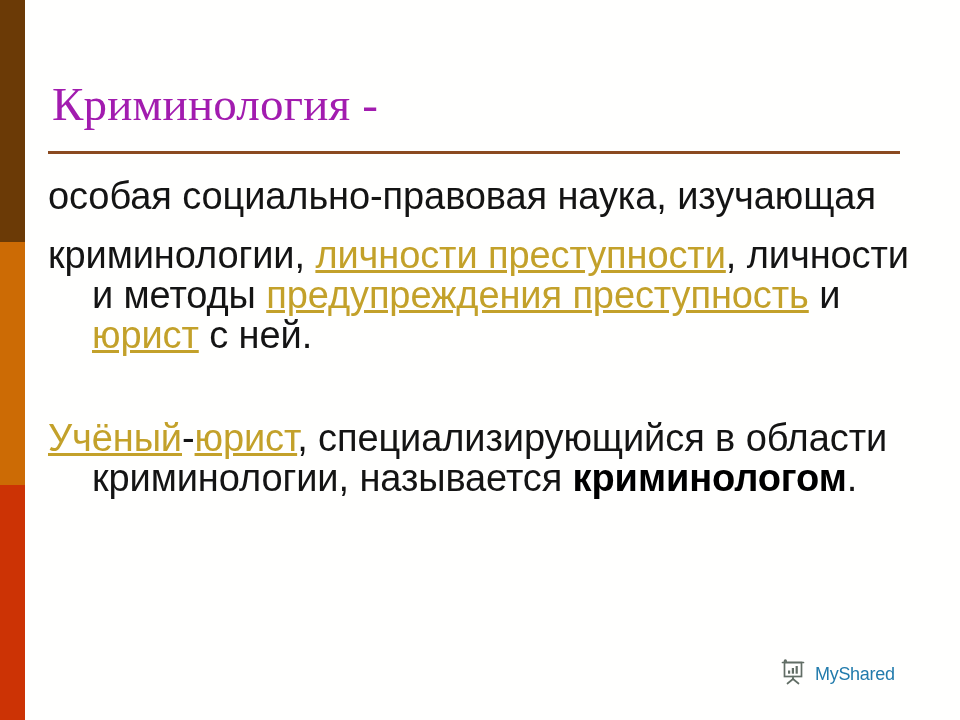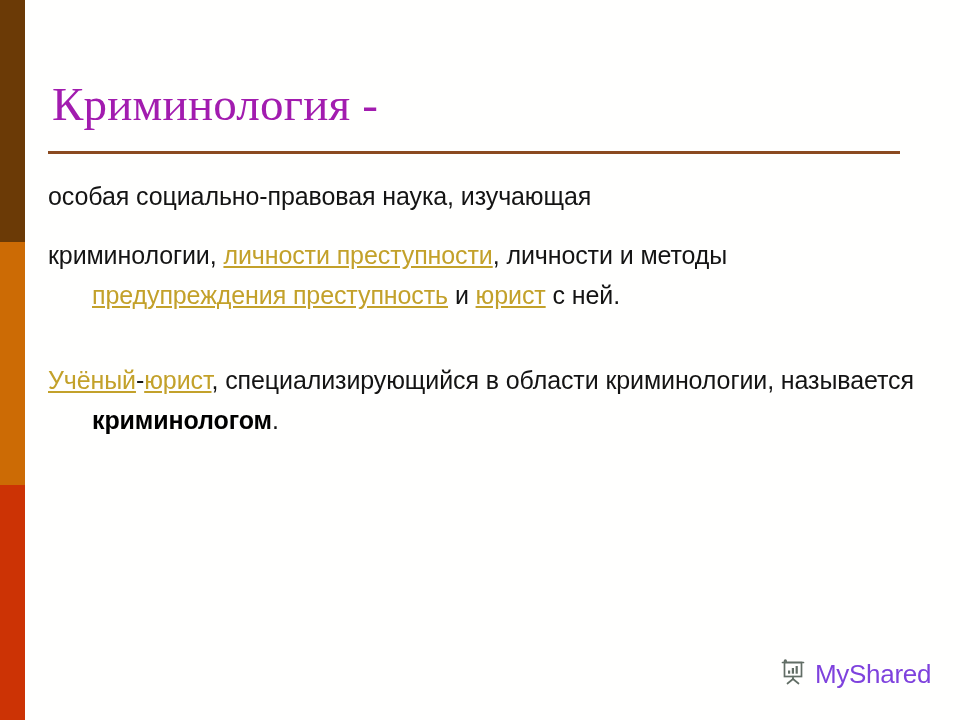--- a/index.html
+++ b/index.html
@@ -62,56 +62,56 @@
 
   
   #body-content {
     position: absolute;
     left: 48px;
     top: 176px;
     width: 878px;
   }
 
   .para {
-    font-size: 25px;
+    font-size: 38px;
     line-height: 40px;
     color: #141414;
     text-indent: 0;
     padding-left: 44px;
     margin: 0 0 0 0;
     letter-spacing: -0.1px;
   }
   .para > .first-line-pull {
     margin-left: -44px;
   }
 
   .p1 { margin-bottom: 19px; }
   .p2 { margin-bottom: 0; }
-  .p3 { margin-top: 45px; }
+  .p3 { margin-top: 63px; }
 
   .lnk {
     color: #C3A12A;
     text-decoration: underline;
     text-underline-offset: 2px;
   }
   .bold { font-weight: bold; color: #000; }
 
   
   #watermark {
     position: absolute;
     left: 778px;
     top: 657px;
     display: flex;
     align-items: center;
     gap: 7px;
     opacity: 0.88;
   }
   #watermark-text {
-    font-size: 26px;
-    color: #6d28d9;
+    font-size: 18px;
+    color: #0369a1;
     letter-spacing: -0.3px;
     font-family: "Liberation Sans", sans-serif;
   }
   #watermark-icon { display: block; }
 </style>
 </head>
 <body>
 
 <div id="slide" style="background: rgb(255, 255, 254);">
 

